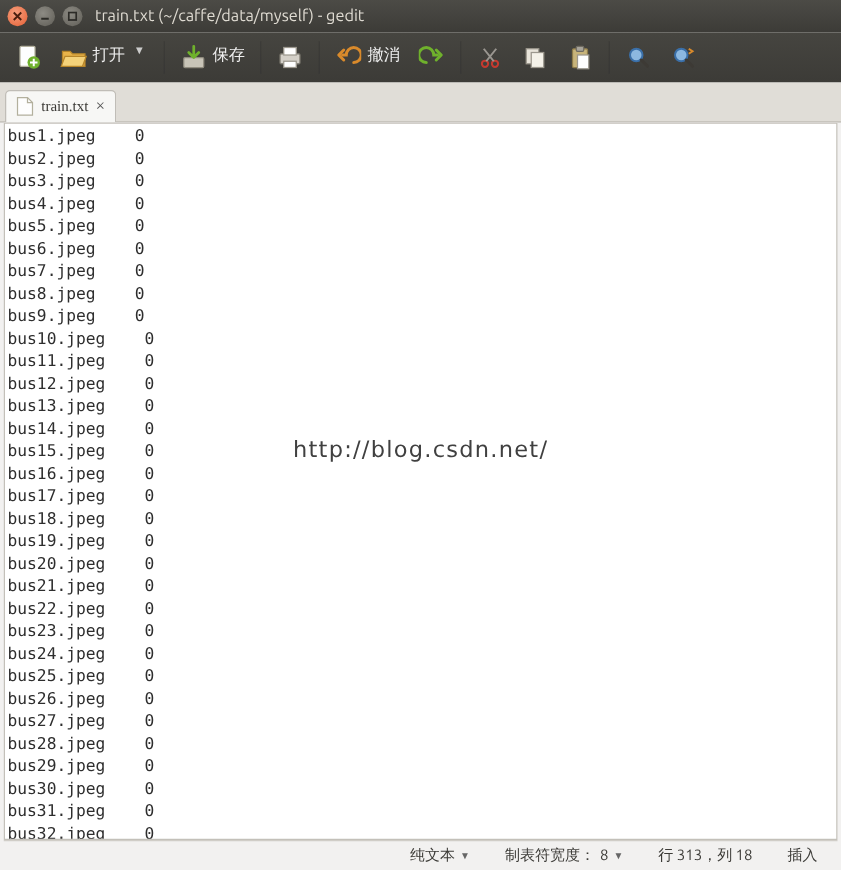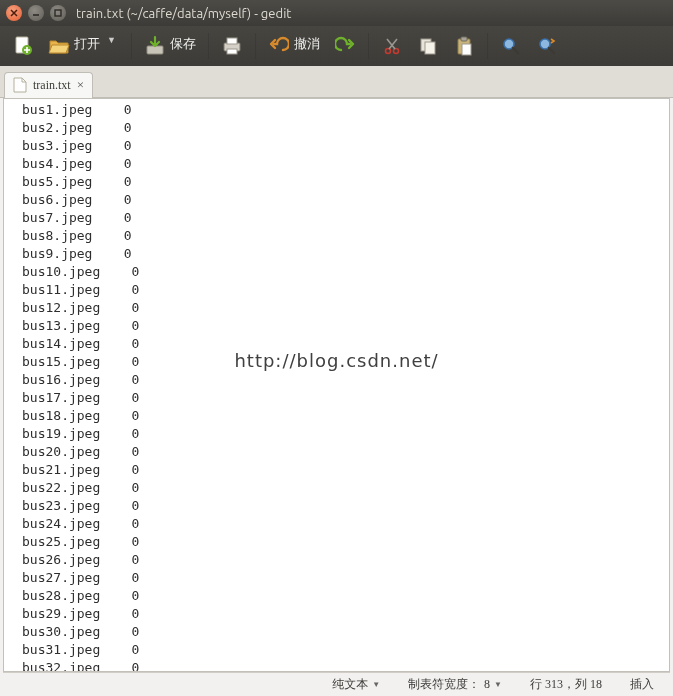--- a/index.html
+++ b/index.html
@@ -70,21 +70,21 @@
   .tab .file-icon { width:14px; height:16px; }
   .tab-close { font-size: 13px; color: #555; cursor: pointer; }
   .editor {
     position: absolute;
     top: 98px; left: 3px; right: 3px; bottom: 24px;
     background: #ffffff;
     border: 1px solid #c3c0b9;
     font-family: "DejaVu Sans Mono", monospace;
     font-size: 13px;
     color: #2e2e2e;
-    padding: 2px 18px;
+    padding: 2px 2px;
     overflow: hidden;
     white-space: pre;
   }
   .line { line-height: 18px; }
   .watermark {
     position: absolute;
     left: 50%; top: 360px;
     transform: translate(-50%, -50%);
     color: #404040;
     font-family: "DejaVu Sans", sans-serif;
@@ -98,21 +98,20 @@
     height: 24px;
     background: #f2f1f0;
     border-top: 1px solid #d0cdc7;
     display: flex;
     align-items: center;
     justify-content: flex-end;
     gap: 28px;
     padding: 0 16px;
     font-size: 12px;
     color: #3c3b37;
-    font-family: Liberation Serif, serif;
   }
   .sb-item { display:flex; align-items:center; gap:4px; cursor:pointer;}
   .sb-arrow { font-size: 8px; color:#666; }
 </style>
 </head>
 <body>
 
 <div class="titlebar">
   <div class="win-controls">
     <div class="win-btn win-close">

